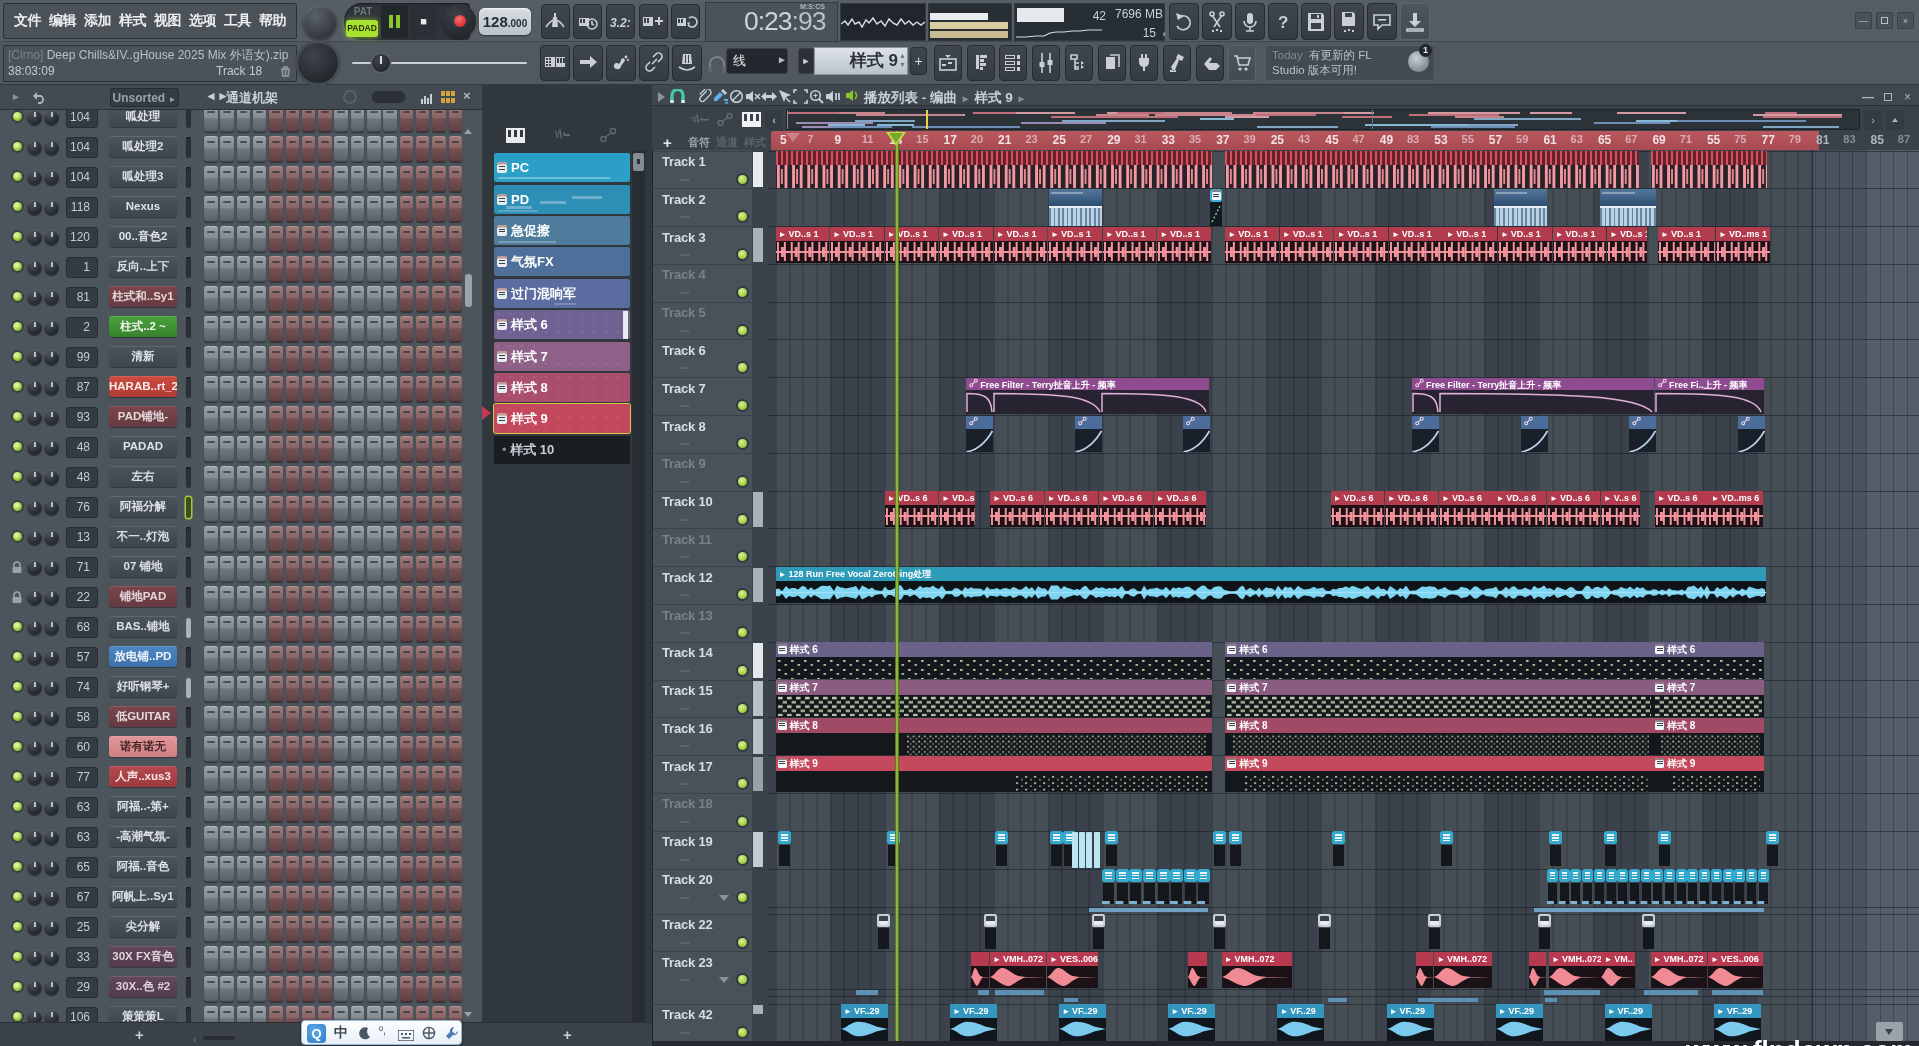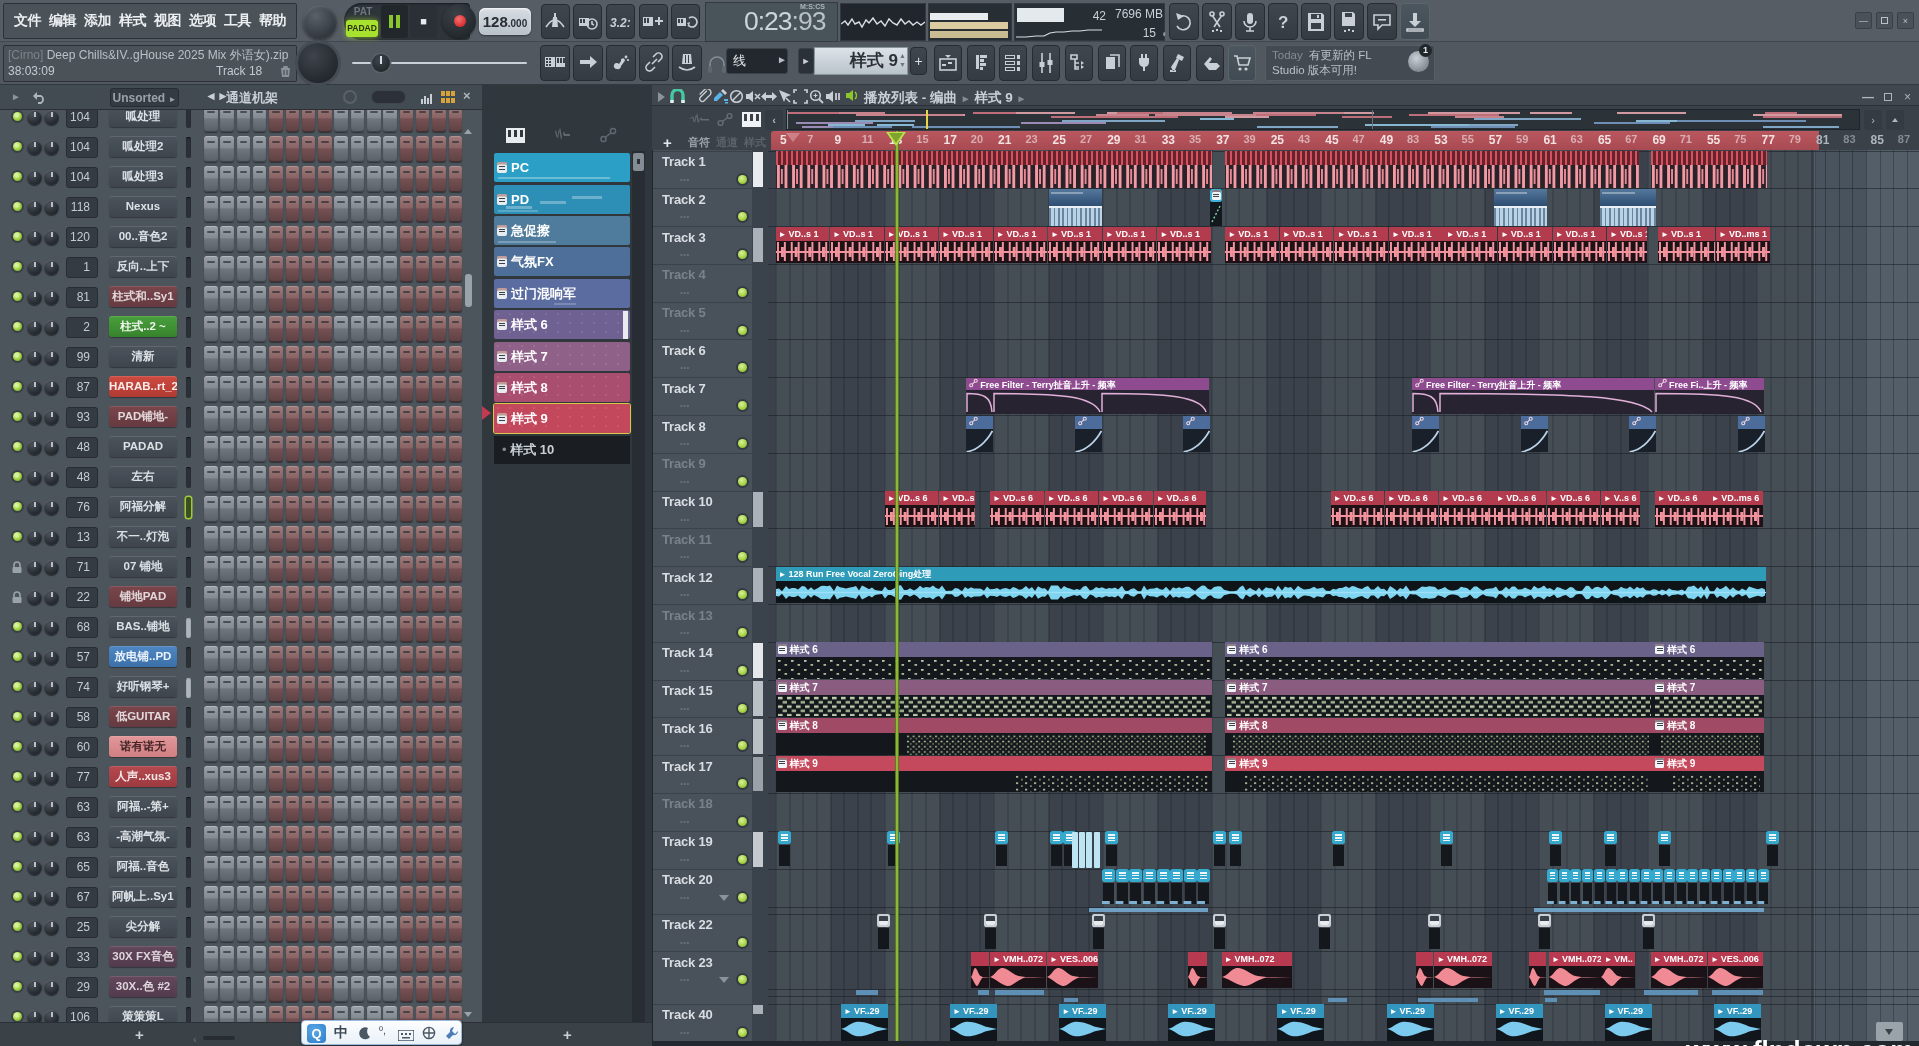--- a/index.html
+++ b/index.html
@@ -1407,21 +1407,21 @@
 <div class="abs" style="left:653px;top:913.5px;width:99px;height:1px;background:#39414A;"></div>
 <div class="track-label" style="top:917.0px;">Track 22</div>
 <div class="tdots" style="top:937.5px;">•••</div>
 <div class="tled" style="top:937.5px;"></div>
 <div class="abs" style="left:653px;top:951.3px;width:99px;height:1px;background:#39414A;"></div>
 <div class="track-label" style="top:954.8px;">Track 23</div>
 <div class="tdots" style="top:975.3px;">•••</div>
 <div class="tled" style="top:975.3px;"></div>
 <div class="abs" style="left:719px;top:977.3px;width:0;height:0;border-left:5px solid transparent;border-right:5px solid transparent;border-top:6px solid #8A929A;"></div>
 <div class="abs" style="left:653px;top:1003.5px;width:99px;height:1px;background:#39414A;"></div>
-<div class="track-label" style="top:1007.0px;">Track 40</div>
+<div class="track-label" style="top:1007.0px;">Track 42</div>
 <div class="tdots" style="top:1027.5px;">•••</div>
 <div class="tled" style="top:1027.5px;"></div>
 <div class="trig" style="top:152.0px;height:34.8px;background:#E8ECEF;"></div>
 <div class="trig" style="top:227.6px;height:34.8px;background:#AAB1B8;"></div>
 <div class="trig" style="top:492.1px;height:34.8px;background:#AAB1B8;"></div>
 <div class="trig" style="top:567.7px;height:34.8px;background:#AAB1B8;"></div>
 <div class="trig" style="top:643.3px;height:34.8px;background:#E4E8EB;"></div>
 <div class="trig" style="top:681.1px;height:34.8px;background:#B9C0C6;"></div>
 <div class="trig" style="top:718.9px;height:34.8px;background:#B9C0C6;"></div>
 <div class="trig" style="top:756.6px;height:34.8px;background:#9AA1A8;"></div>

